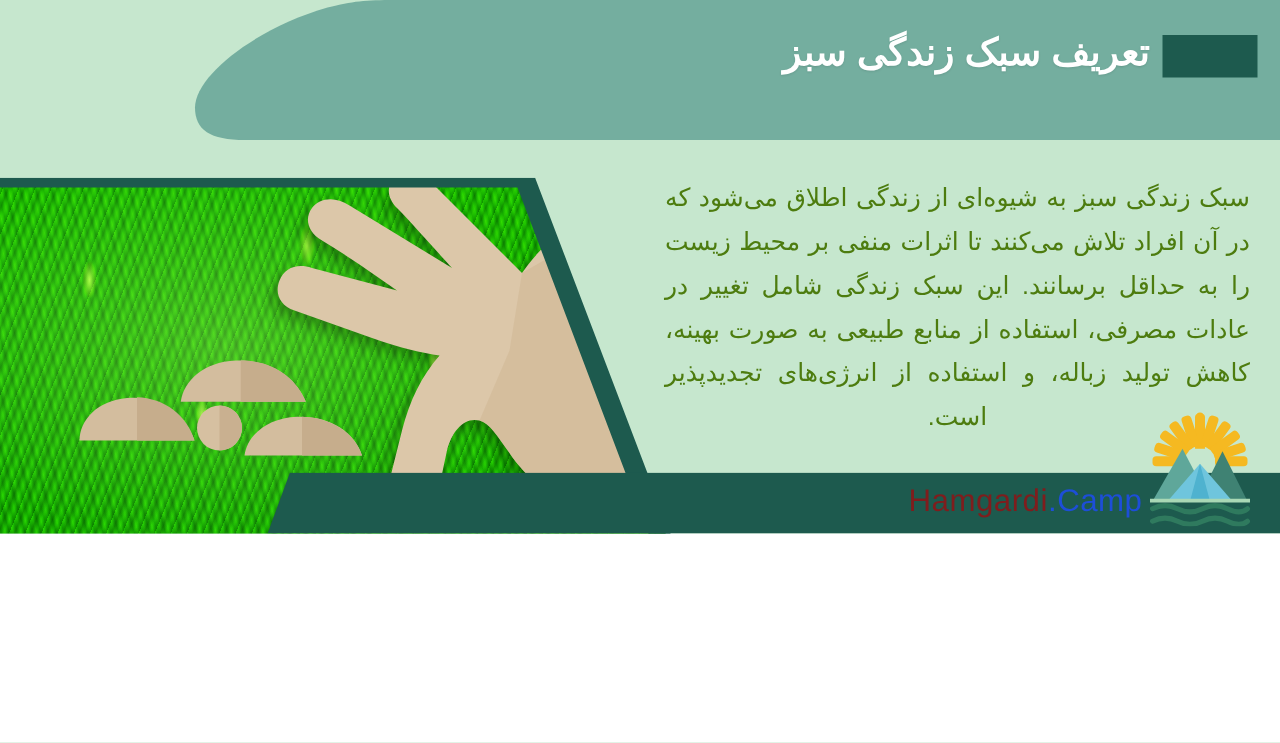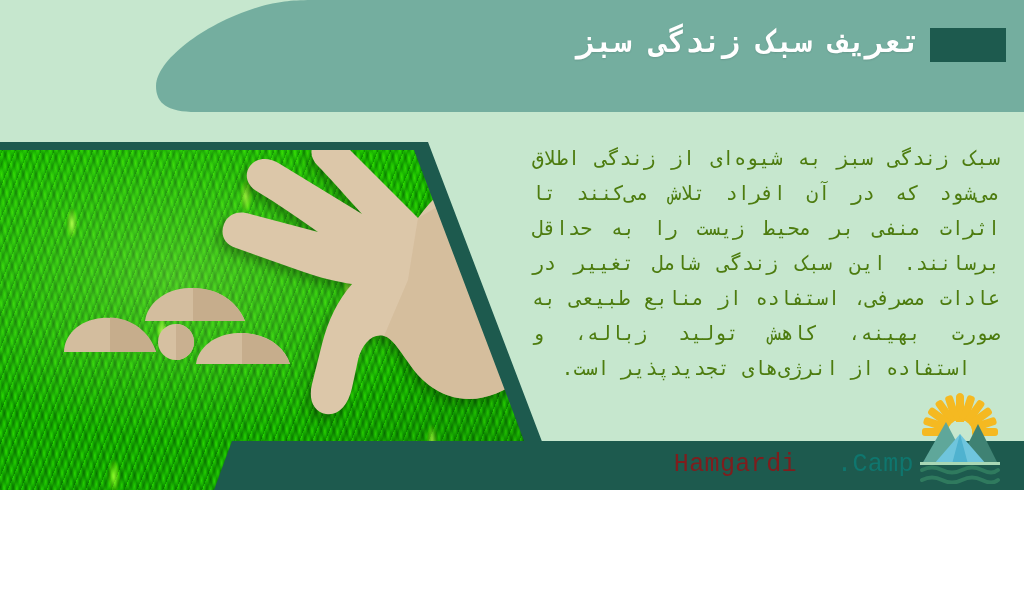--- a/index.html
+++ b/index.html
@@ -4,24 +4,24 @@
 <title>Green Lifestyle Slide</title>
 <style>
   html, body {
     margin: 0;
     padding: 0;
     background: #ffffff;
   }
   .slide {
     position: relative;
     width: 1024px;
-    height: 490px;
+    height: 427px;
     overflow: hidden;
     background: #c6e7ce;
-    font-family: Liberation Mono, monospace;
+    font-family: Liberation Sans, sans-serif;
   }
   .header-band-curve {
     position: absolute;
     top: 0;
     left: 0;
     width: 1024px;
     height: 112px;
   }
 
   .title-accent {
@@ -134,21 +134,21 @@
   .footer-brand {
     position: absolute;
     bottom: 11px;
     right: 110px;
     font-size: 25px;
     letter-spacing: 0.4px;
     direction: ltr;
     font-weight: 500;
   }
   .brand-main { color: #7f1d1d; }
-  .brand-suffix { color: #0f766e; margin-left: 40px; }
+  .brand-suffix { color: #1d4ed8; }
 
   .brand-logo {
     position: absolute;
     right: 22px;
     bottom: 6px;
     width: 84px;
     height: 96px;
   }
 </style>
 </head>

